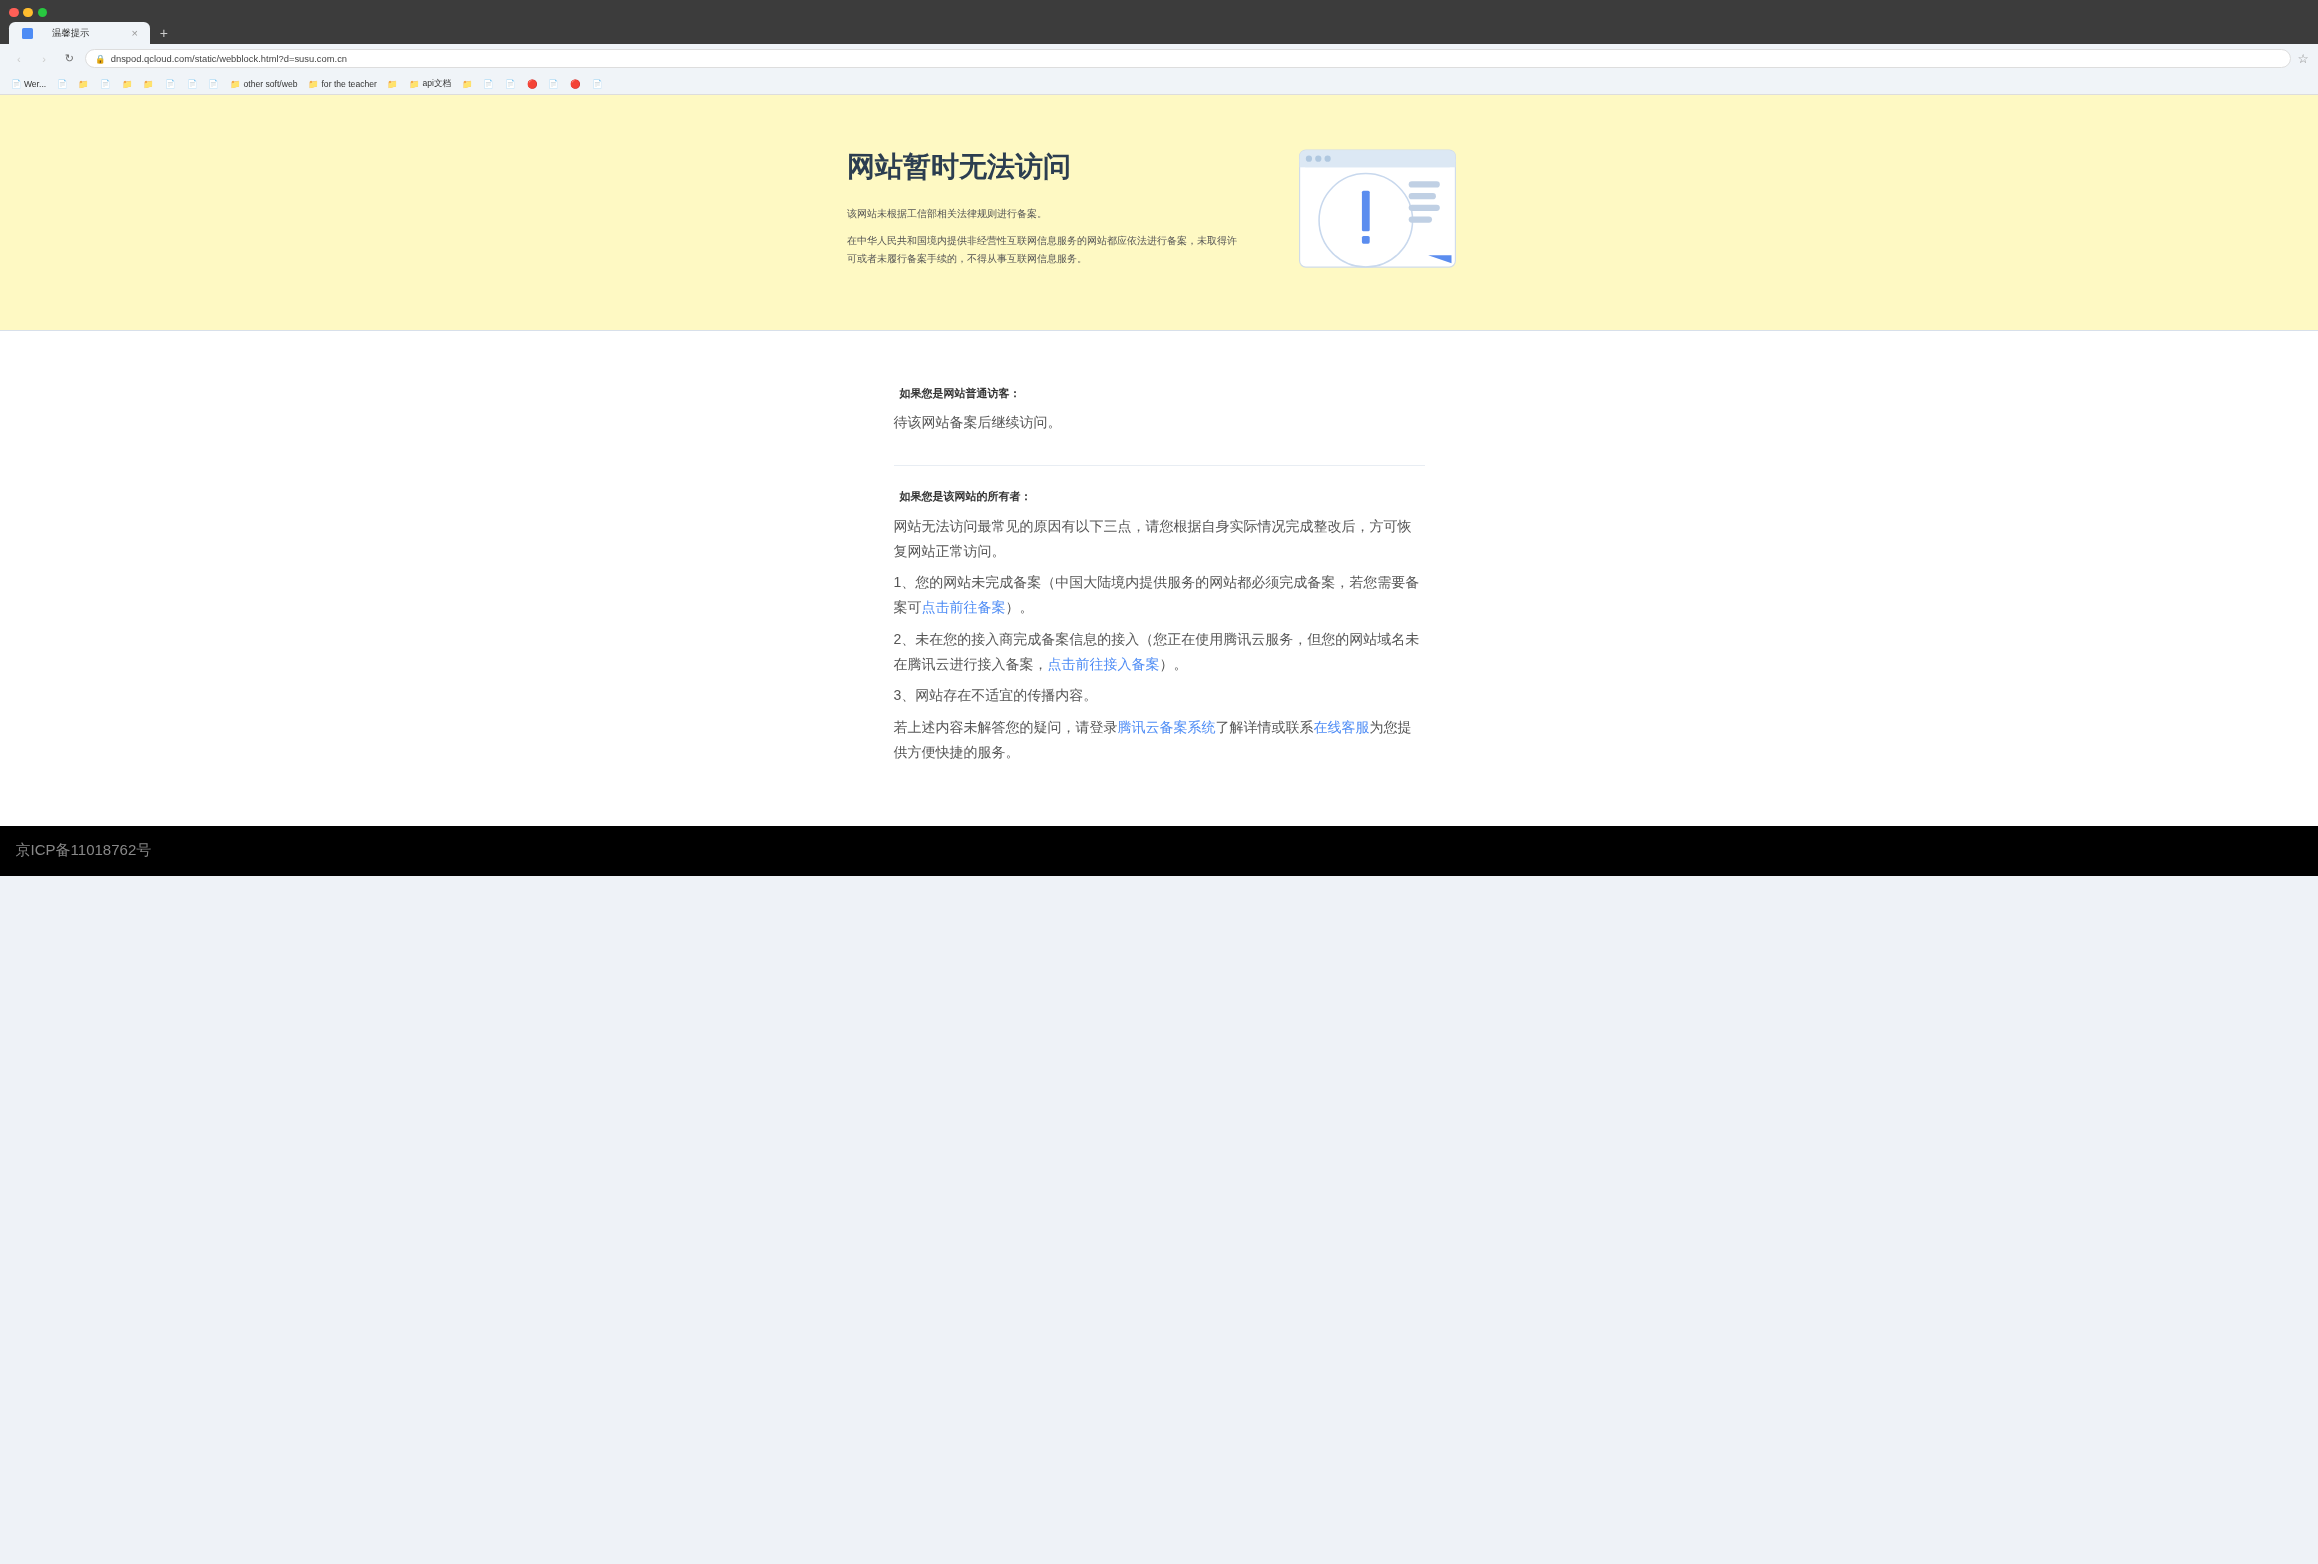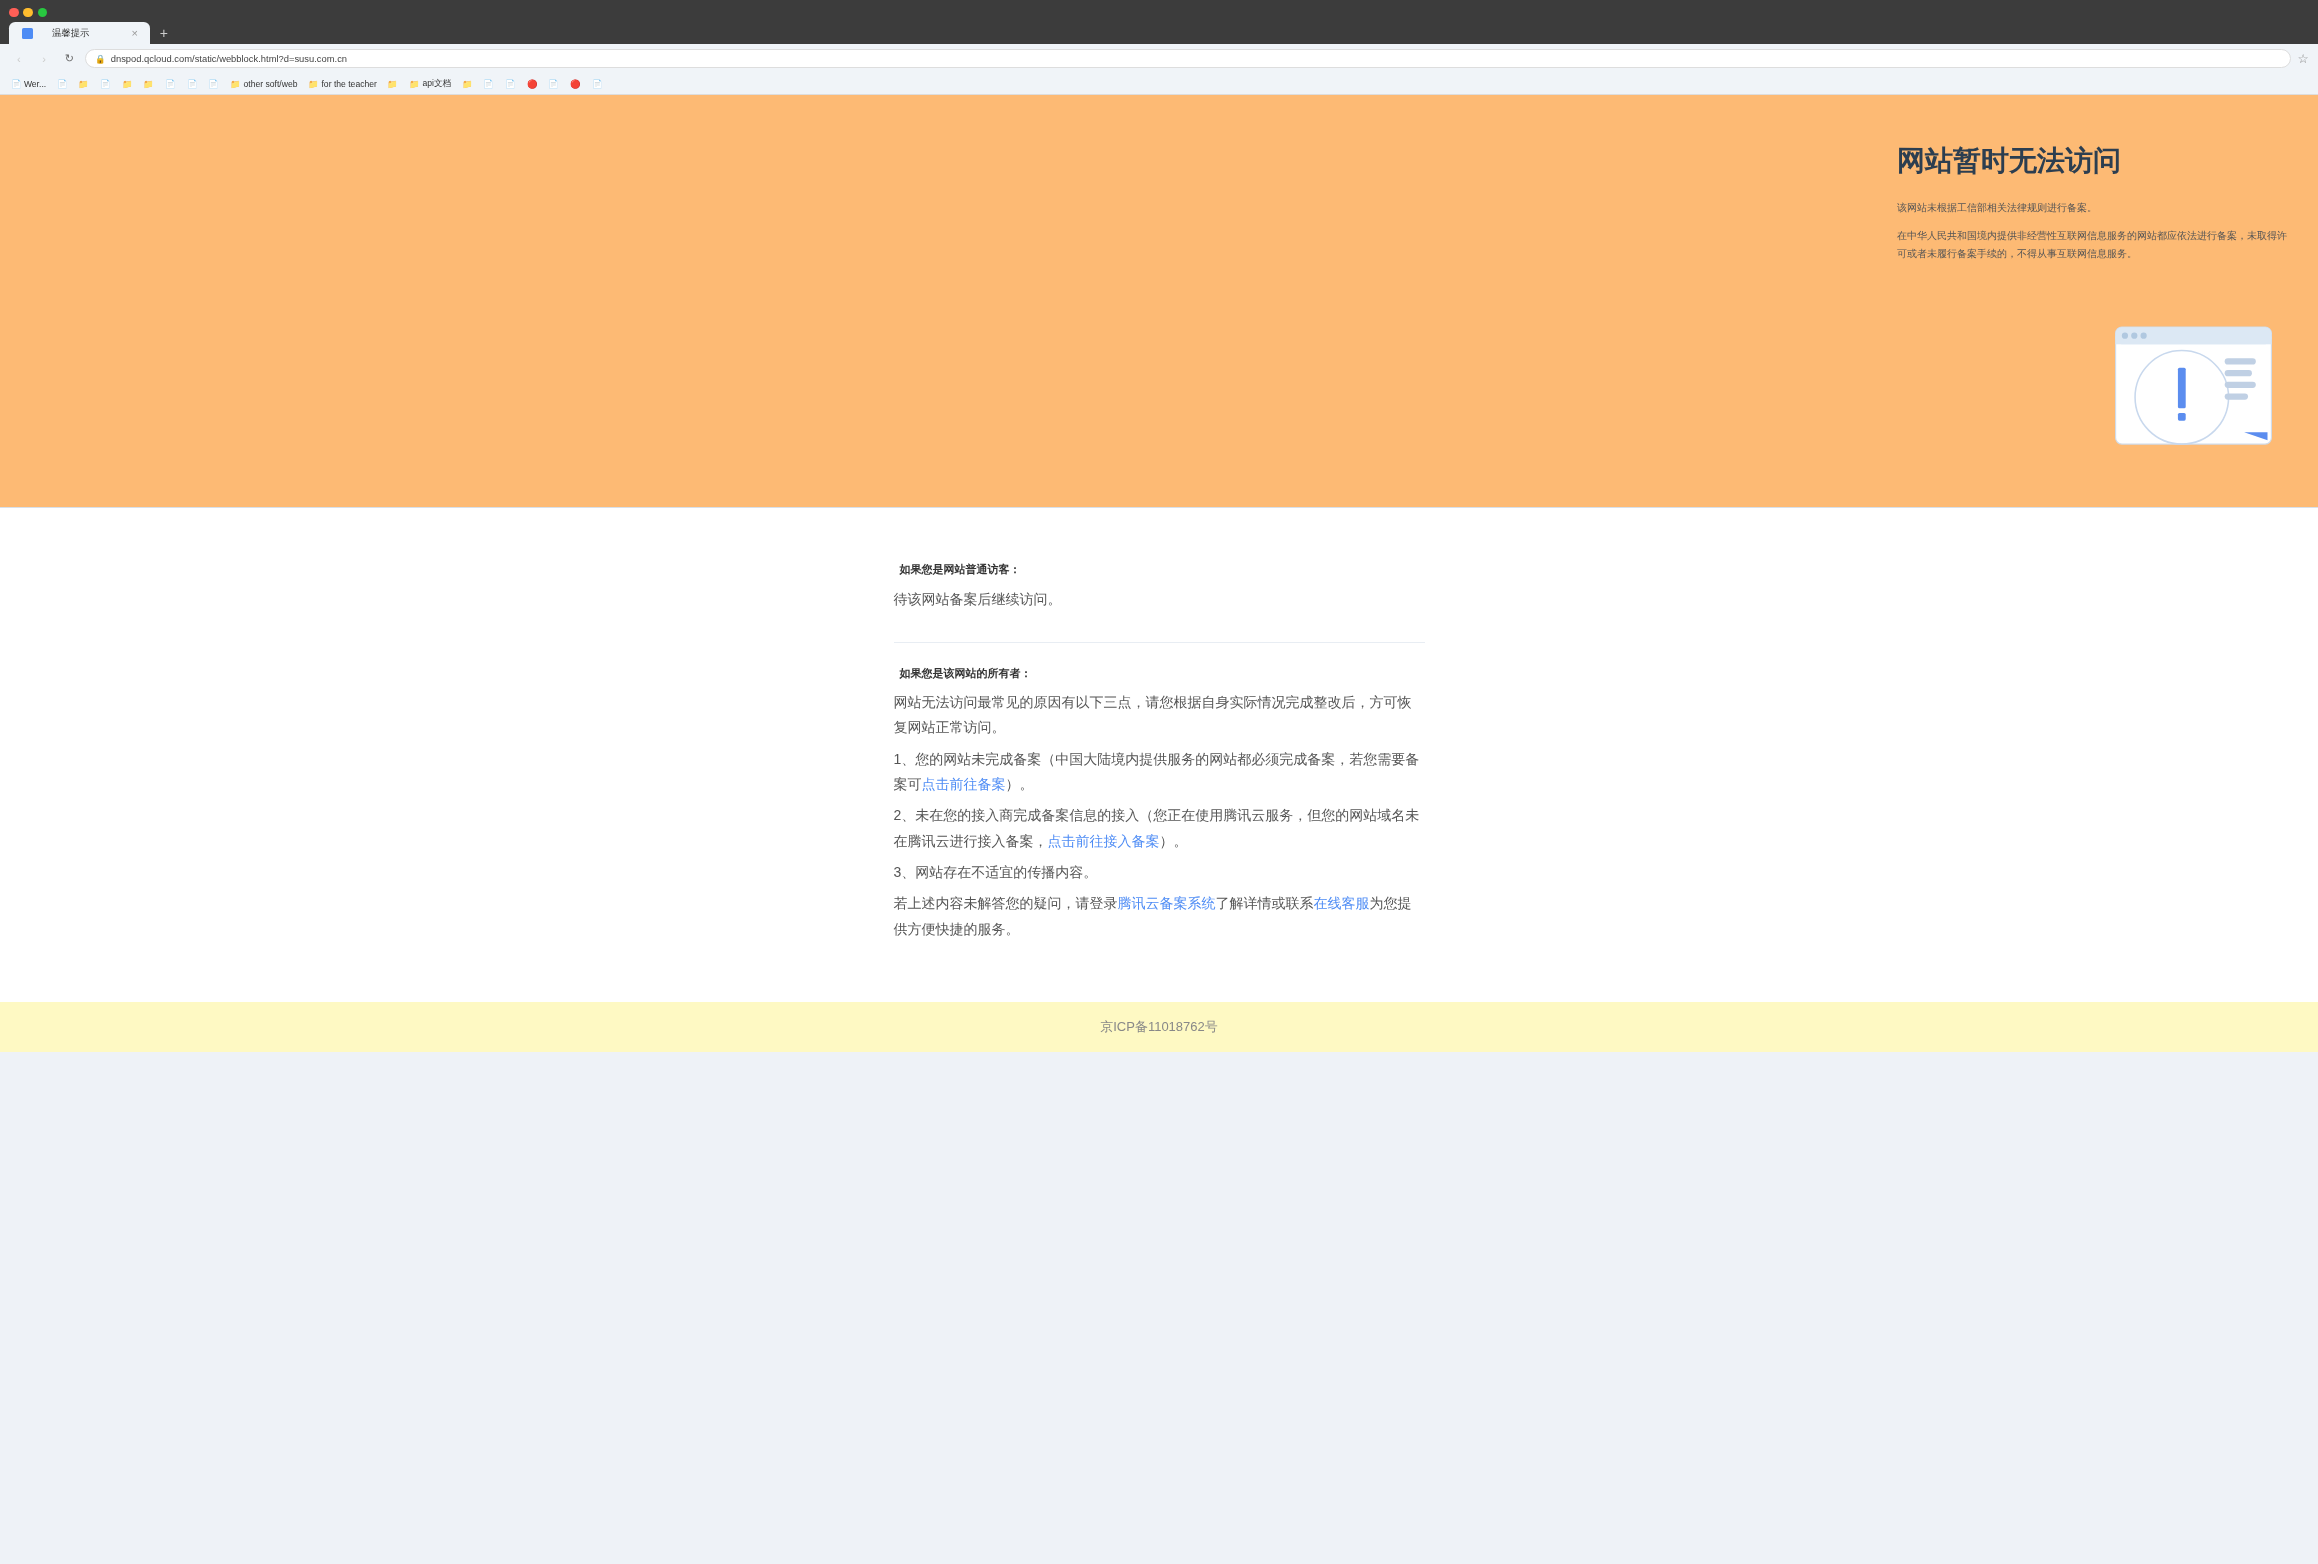--- a/index.html
+++ b/index.html
@@ -151,27 +151,26 @@
     }
 
     
     .page-content {
       background: #eef2f7;
       min-height: calc(100vh - 78px);
     }
 
     
     .hero-section {
-      background: #fdba74;
-      display: flex;
-      align-items: flex-end;
+      background: #fef9c3;
+      display: flex;
+      align-items: center;
       justify-content: center;
       padding: 47px 31px;
       gap: 47px;
-      flex-direction: column;
     }
 
     .hero-text {
       max-width: 390px;
     }
 
     .hero-title {
       font-size: 28px;
       font-weight: 600;
       color: #2c3e50;
@@ -236,24 +235,24 @@
       margin-bottom: 6.2px;
     }
 
     .info-text a, .link {
       color: #4e8cf5;
       text-decoration: none;
     }
 
     
     .page-footer {
-      background: #fef9c3;
-      text-align: center;
+      background: #000000;
+      text-align: left;
       padding: 15.6px;
-      font-size: 13px;
+      font-size: 15px;
       color: #888;
     }
   </style>
 </head>
 <body>
 
 <div class="browser-chrome">
 
   <div class="traffic-lights">
     <div class="traffic-light tl-red"></div>

